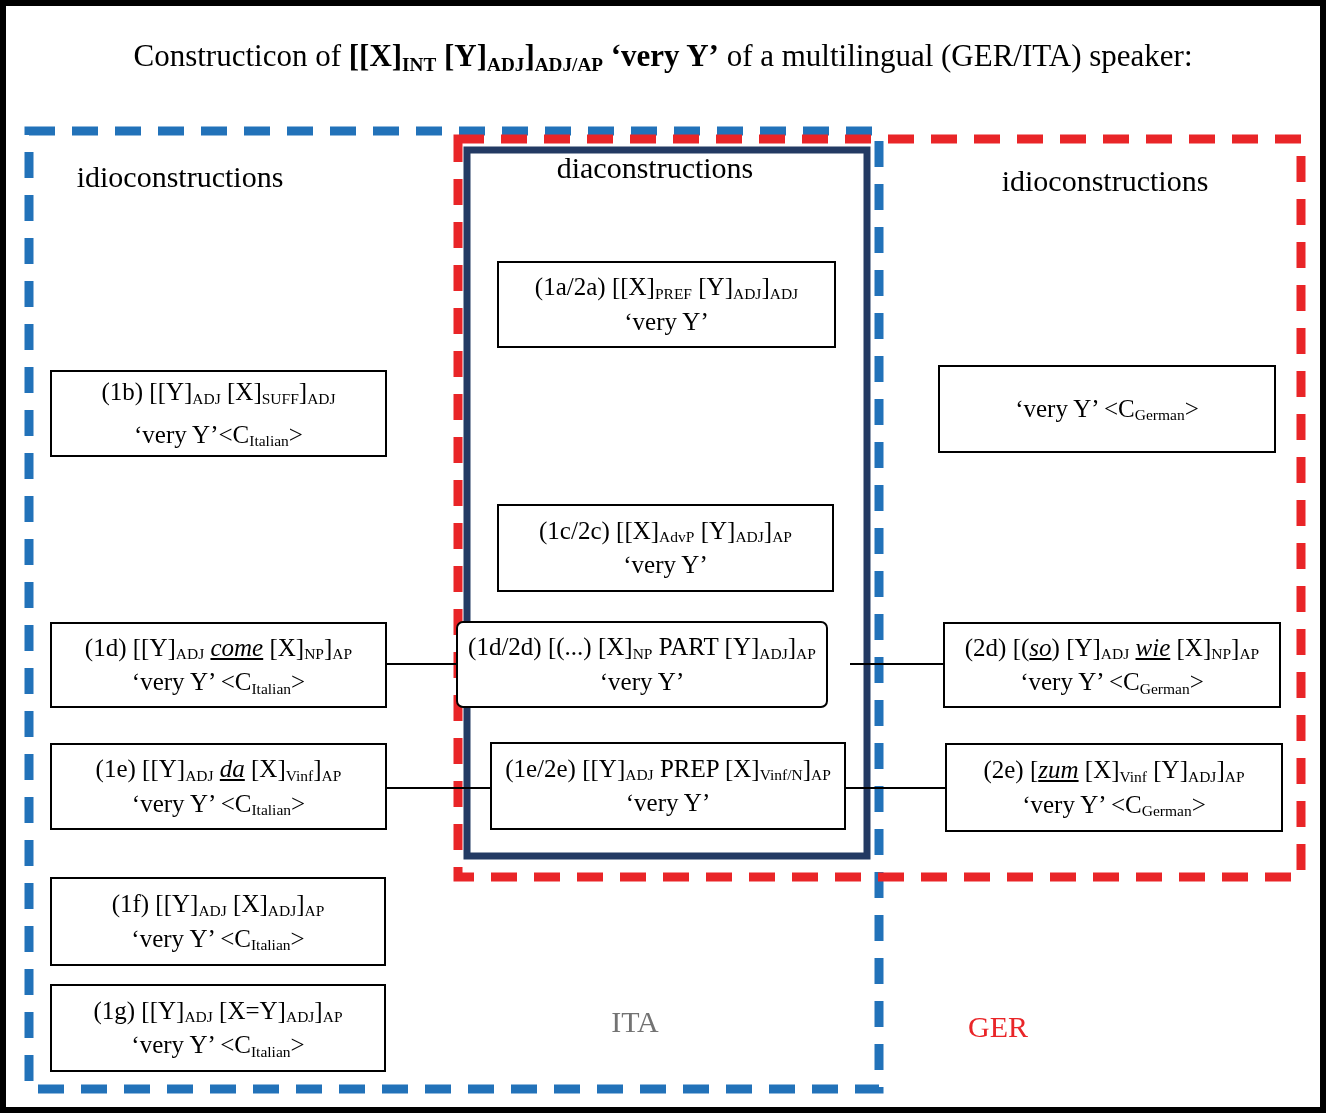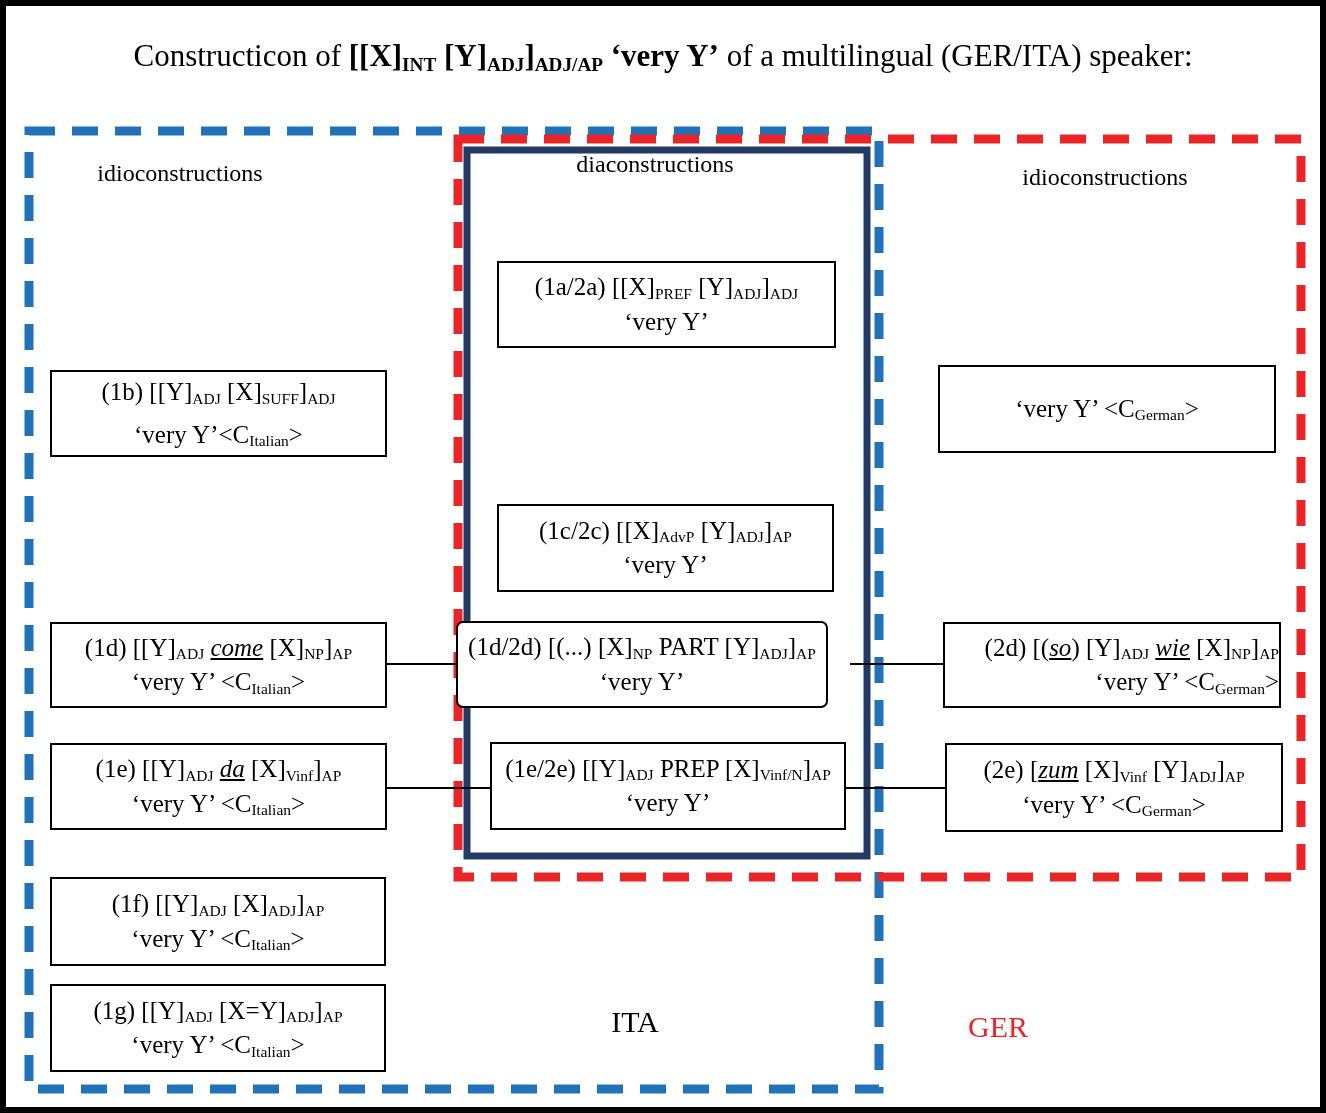--- a/index.html
+++ b/index.html
@@ -15,30 +15,30 @@
   .txt { position:absolute; z-index:2; }
 
   #title {
     top:38px; left:0; width:1326px;
     text-align:center;
     font-size:31px;
     white-space:nowrap;
   }
 
   .heading {
-    font-size:24px;
+    font-size:30px;
     text-align:center;
     white-space:nowrap;
   }
   #heading-left  { left:55px;  top:160px; width:250px; }
   #heading-mid   { left:530px; top:151px; width:250px; }
   #heading-right { left:980px; top:164px; width:250px; }
 
   .langlabel { font-size:30px; text-align:center; white-space:nowrap; }
-  #label-ita { left:575px; top:1005px; width:120px; color:#000000; }
+  #label-ita { left:575px; top:1005px; width:120px; color:#737373; }
   #label-ger { left:938px; top:1010px; width:120px; color:#E92528; }
 
   .cbox {
     position:absolute; z-index:2;
     border:2px solid #000;
     background:#ffffff;
     display:flex; flex-direction:column;
     align-items:center; justify-content:center;
     text-align:center;
     font-size:25px;
@@ -52,21 +52,21 @@
   #box-1e   { left:50px;  top:743px; width:337px; height:87px; }
   #box-1f   { left:50px;  top:877px; width:336px; height:89px;text-align:right; }
   #box-1g   { left:50px;  top:984px; width:336px; height:88px; }
   
   #box-1a2a { left:497px; top:261px; width:339px; height:87px; }
   #box-1c2c { left:497px; top:504px; width:337px; height:88px; }
   #box-1d2d { left:456px; top:621px; width:372px; height:87px;border-radius:7px; }
   #box-1e2e { left:490px; top:742px; width:356px; height:88px; }
   
   #box-2b   { left:938px; top:365px; width:338px; height:88px; }
-  #box-2d   { left:943px; top:622px; width:338px; height:86px;align-items:flex-end; }
+  #box-2d   { left:943px; top:622px; width:338px; height:86px; }
   #box-2e   { left:945px; top:743px; width:338px; height:89px; }
 
   .sub { font-size:62%; position:relative; top:0.24em; }
   .it  { font-style:italic;text-decoration:underline; }
   .bd  { font-weight:bold; }
 </style>
 </head>
 <body>
 
 <div id="canvas">

